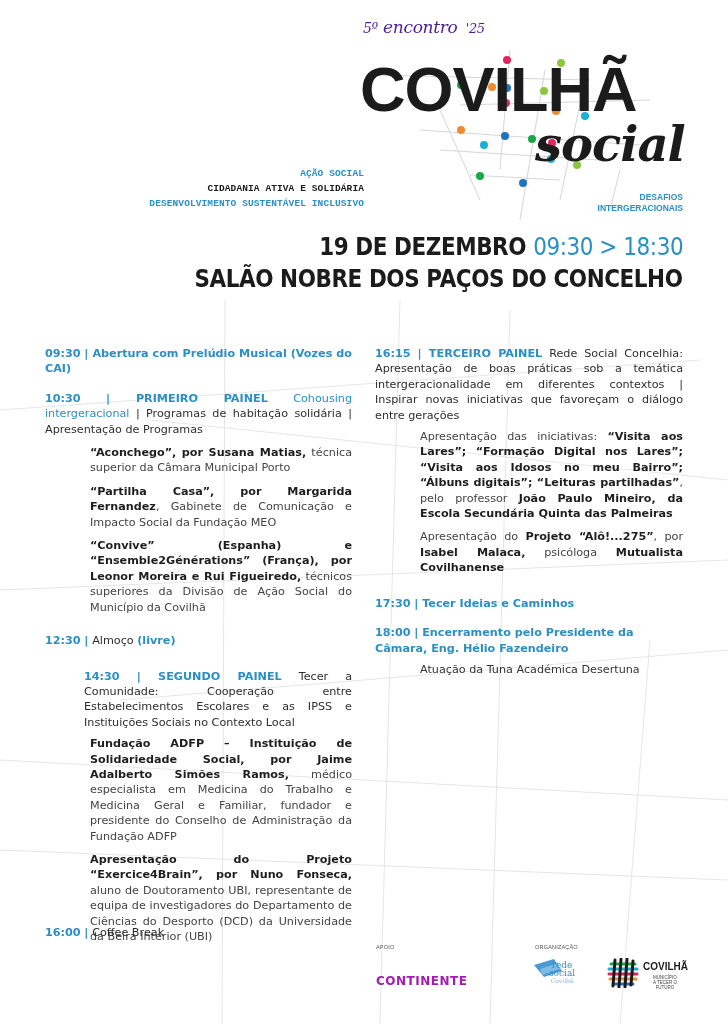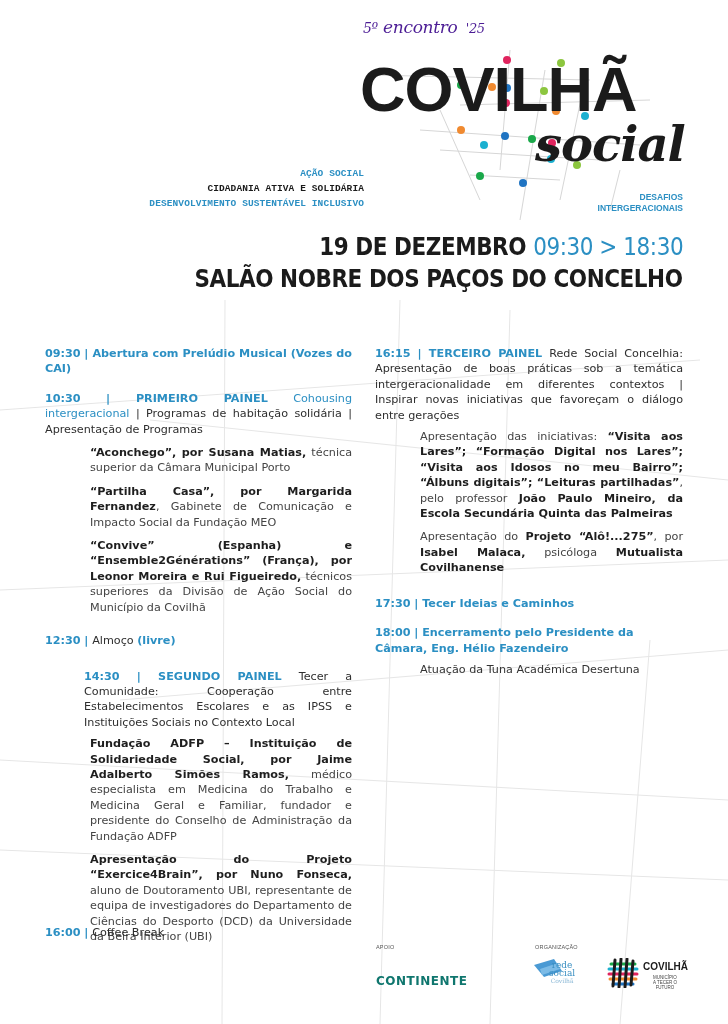--- a/index.html
+++ b/index.html
@@ -33,21 +33,21 @@
   .blue { color: #2b8fc3; }
   .b { font-weight: bold; color: #1e1e1e; }
   .b.blue { color: #2b8fc3; }
   .sub { margin-left: 45px; margin-bottom: 8px; }
   .plain { color: #444; }
 
   .abs { position: absolute; }
 
   
   .foot-label { position: absolute; font-size: 5.5px; color: #555; letter-spacing: 0.2px; }
-  .continente { position: absolute; left: 376px; top: 974px; font-family: "DejaVu Sans", sans-serif; font-weight: bold; font-size: 12px; color: #0f766e; letter-spacing: 0.5px; }
+  .continente { position: absolute; left: 376px; top: 974px; font-family: "DejaVu Sans", sans-serif; font-weight: bold; font-size: 12px; color: #a21caf; letter-spacing: 0.5px; }
   .rede { position: absolute; left: 532px; top: 957px; width: 50px; height: 36px; }
   .rede-text { position: absolute; left: 549px; top: 961px; font-family: "DejaVu Serif", serif; font-size: 9px; line-height: 8px; color: #3a8fc2; text-align: center; }
   .rede-text .sm { font-size: 6px; color: #8ab8d6; }
   .cov-logo { position: absolute; left: 607px; top: 958px; width: 32px; height: 30px; }
   .cov-name { position: absolute; left: 643px; top: 961px; font-weight: bold; font-size: 10px; color: #1b1b1b; }
   .cov-sub { position: absolute; left: 646px; top: 975px; font-size: 4.5px; color: #444; line-height: 5px; text-align: center; width: 38px; }
 </style>
 </head>
 <body>
 

